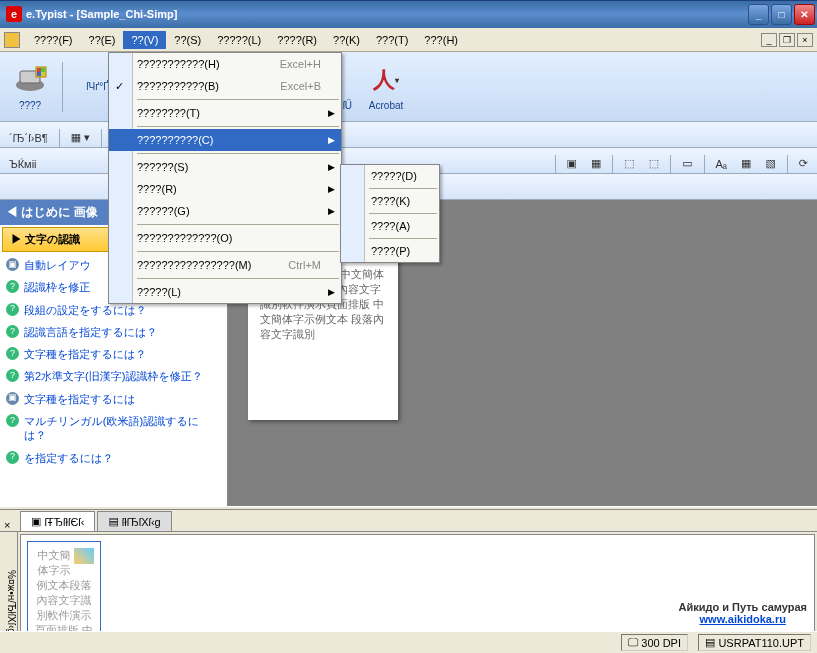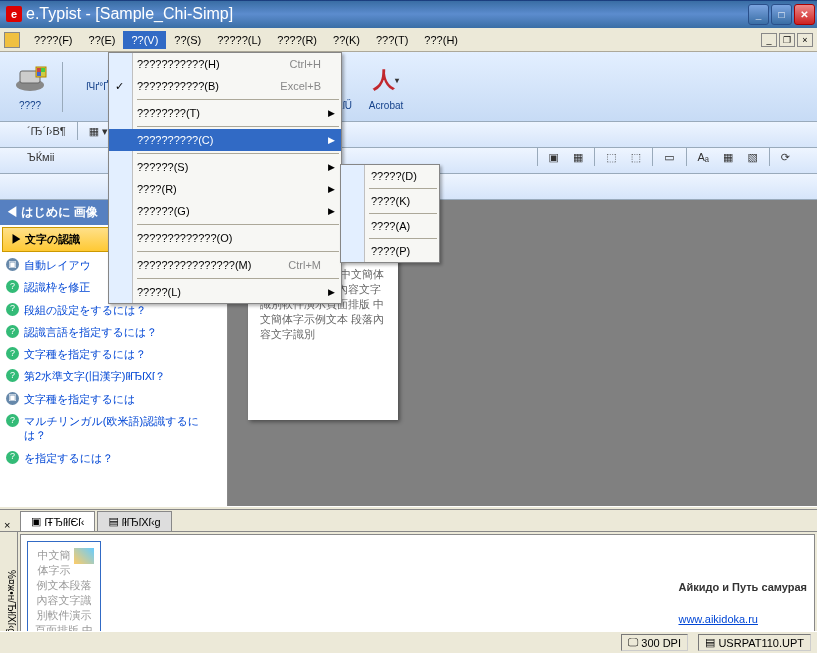--- a/index.html
+++ b/index.html
@@ -1,38 +1,38 @@
 <!DOCTYPE html>
 <html><head>
 <meta charset="utf-8">
 <style>
 * { margin: 0; padding: 0; box-sizing: border-box; font-family: Tahoma, sans-serif; font-size: 11px; }
 body { background: #ece9d8; width: 817px; height: 653px; overflow: hidden; position: relative; }
 
 .titlebar { height: 28px; background: linear-gradient(#0a246a, #3a6ea5 5%, #5c8cce 50%, #3a6ea5); display: flex; align-items: center; padding: 0 2px 0 6px; color: white; }
 .titlebar .app-icon { width: 16px; height: 16px; background: #d00; border-radius: 2px; display: flex; align-items: center; justify-content: center; font-weight: bold; margin-right: 4px; }
-.titlebar .title { flex: 1; font-weight: normal; font-size: 16px; }
+.titlebar .title { flex: 1; font-weight: bold; font-size: 11px; }
 .winbtns { display: flex; gap: 2px; }
 .winbtn { width: 21px; height: 21px; background: linear-gradient(#7ba4e0, #3a6ea5); border: 1px solid #2a4f8a; border-radius: 3px; display: flex; align-items: center; justify-content: center; color: white; font-weight: bold; font-size: 10px; }
 .winbtn.close { background: linear-gradient(#e88, #c22); border-color: #a00; }
 
 .menubar { height: 24px; background: #ece9d8; border-bottom: 1px solid #aca899; display: flex; align-items: center; padding: 0 4px; position: relative; }
 .menubar .appicon { width: 16px; height: 16px; margin-right: 6px; background: #f0c040; border: 1px solid #888; }
 .menuitem { padding: 3px 8px; cursor: default; }
 .menuitem.active { background: #316ac5; color: white; }
 .mdibtns { margin-left: auto; display: flex; }
 .mdibtn { width: 16px; height: 14px; border: 1px solid #888; background: #ece9d8; margin-left: 2px; display: flex; align-items: center; justify-content: center; font-size: 9px; }
 
 .ribbon { height: 70px; background: linear-gradient(#e3efff, #c7dbf5); border-bottom: 1px solid #9ab; display: flex; align-items: center; padding: 0 6px; gap: 8px; }
 .ribgroup { display: flex; flex-direction: column; align-items: center; gap: 2px; padding: 2px 6px; }
 .ribgroup .icon { width: 36px; height: 36px; display: flex; align-items: center; justify-content: center; font-size: 24px; }
 .ribgroup .lbl { font-size: 10px; color: #15428b; white-space: nowrap; }
 .ribsep { width: 1px; height: 50px; background: #9ab; }
 
-.toolrow { height: 26px; background: linear-gradient(#eef5ff, #d6e5fa); border-bottom: 1px solid #9ab; display: flex; align-items: flex-start; padding: 0 22px; gap: 4px; font-size: 11px; color: #333; }
+.toolrow { height: 26px; background: linear-gradient(#eef5ff, #d6e5fa); border-bottom: 1px solid #9ab; display: flex; align-items: flex-end; padding: 0 4px; gap: 4px; font-size: 11px; color: #333; }
 .toolrow .tbtn { padding: 2px 4px; border: 1px solid transparent; display: flex; align-items: center; gap: 2px; }
 .toolrow .sep { width: 1px; height: 18px; background: #9ab; margin: 0 2px; }
 
 .workarea { position: relative; height: 306px; display: flex; }
 .sidepanel { width: 228px; background: white; border-right: 1px solid #888; overflow: hidden; display: flex; flex-direction: column; }
 .sidehdr { background: #5680c1; color: white; font-weight: bold; padding: 4px 6px; font-size: 12px; }
 .grouphdr { background: linear-gradient(#ffe089, #ffc933); padding: 4px 8px; font-weight: bold; border: 1px solid #c90; margin: 2px; }
 .taskitem { padding: 4px 6px 4px 24px; color: #0046d5; cursor: pointer; position: relative; font-size: 11px; line-height: 1.3; }
 .taskitem::before { content: "?"; position: absolute; left: 6px; top: 4px; width: 13px; height: 13px; background: #3b7; border-radius: 50%; color: white; font-size: 9px; display: flex; align-items: center; justify-content: center; }
 .taskitem.doc::before { background: #68a; content: "▣"; }
@@ -57,23 +57,23 @@
 .bottompane { height: 140px; background: #ece9d8; display: flex; position: relative; }
 .tabs { height: 22px; background: #ece9d8; border-bottom: 1px solid #888; display: flex; align-items: flex-end; padding-left: 20px; }
 .tab { padding: 3px 10px; border: 1px solid #888; border-bottom: none; background: #fff; margin-right: 2px; font-size: 10px; display: flex; align-items: center; gap: 3px; }
 .tab.inactive { background: #ddd; }
 .thumbarea { flex: 1; background: white; border: 1px solid #888; margin: 2px; padding: 6px; display: flex; align-items: flex-start; }
 .thumb { text-align: center; }
 .thumb .timg { width: 74px; height: 96px; border: 1px solid #316ac5; background: white; padding: 6px; font-size: 3px; color: #999; }
 .thumb .tlbl { font-size: 10px; margin-top: 2px; }
 .sidevert { width: 18px; background: #ece9d8; writing-mode: vertical-rl; text-align: center; font-size: 10px; padding: 4px 0; border-right: 1px solid #888; }
 
-.watermark { position: absolute; right: 10px; bottom: 28px; text-align: left; font-size: 12px; }
+.watermark { position: absolute; right: 10px; bottom: 28px; text-align: center; font-size: 12px; }
 .watermark .wline1 { color: #333; font-weight: bold; }
-.watermark .wline2 { color: #0046d5; text-decoration: underline; font-weight: normal; margin-top: 20px; }
+.watermark .wline2 { color: #0046d5; text-decoration: underline; font-weight: bold; }
 
 .statusbar { position: absolute; bottom: 0; left: 0; right: 0; height: 22px; background: #ece9d8; border-top: 1px solid #fff; display: flex; align-items: center; padding: 0 6px; gap: 10px; justify-content: flex-end; font-size: 10px; }
 .statusbar .scell { border: 1px inset #ccc; padding: 1px 6px; display: flex; align-items: center; gap: 3px; }
 </style>
 </head>
 <body>
 
 <div class="titlebar">
   <div class="app-icon">e</div>
   <div class="title">e.Typist - [Sample_Chi-Simp]</div>
@@ -178,40 +178,40 @@
 <div class="workarea">
   <div class="sidepanel">
     <div class="sidehdr">◀ はじめに 画像</div>
     <div class="grouphdr">▶ 文字の認識</div>
     <div id="tasks">
         <div class="taskitem doc">自動レイアウ</div>
         <div class="taskitem">認識枠を修正</div>
         <div class="taskitem">段組の設定をするには？</div>
         <div class="taskitem">認識言語を指定するには？</div>
         <div class="taskitem">文字種を指定するには？</div>
-        <div class="taskitem">第2水準文字(旧漢字)ſłſЂſXſ？</div>
+        <div class="taskitem">第2水準文字(旧漢字)認識枠を修正？</div>
         <div class="taskitem doc">文字種を指定するには</div>
         <div class="taskitem">マルチリンガル(欧米語)認識するには？</div>
         <div class="taskitem">を指定するには？</div>
       </div>
   </div>
   <div class="docview">
     <div class="page">
       <div class="pimg"></div>
       <div>中文簡体字示例文本段落內容文字識別軟件演示頁面排版 中文簡体字示例文本段落內容文字識別軟件演示頁面排版 中文簡体字示例文本 段落內容文字識別</div>
     </div>
   </div>
 </div>
 
 <div class="dropdown">
   <div class="iconcol"></div>
   <div id="dditems">
       <div class="dditem">
         <span>???????????(H)</span>
-        <span class="sc">Ctrl+H</span>
+        <span class="sc">Excel+H</span>
       </div>
       <div class="dditem">
         <span class="chk">✓</span>
         <span>???????????(B)</span>
         <span class="sc">Excel+B</span>
       </div>
       <div class="sep"></div>
       <div class="dditem">
         <span>????????(T)</span>
         <span class="arr">▶</span>

